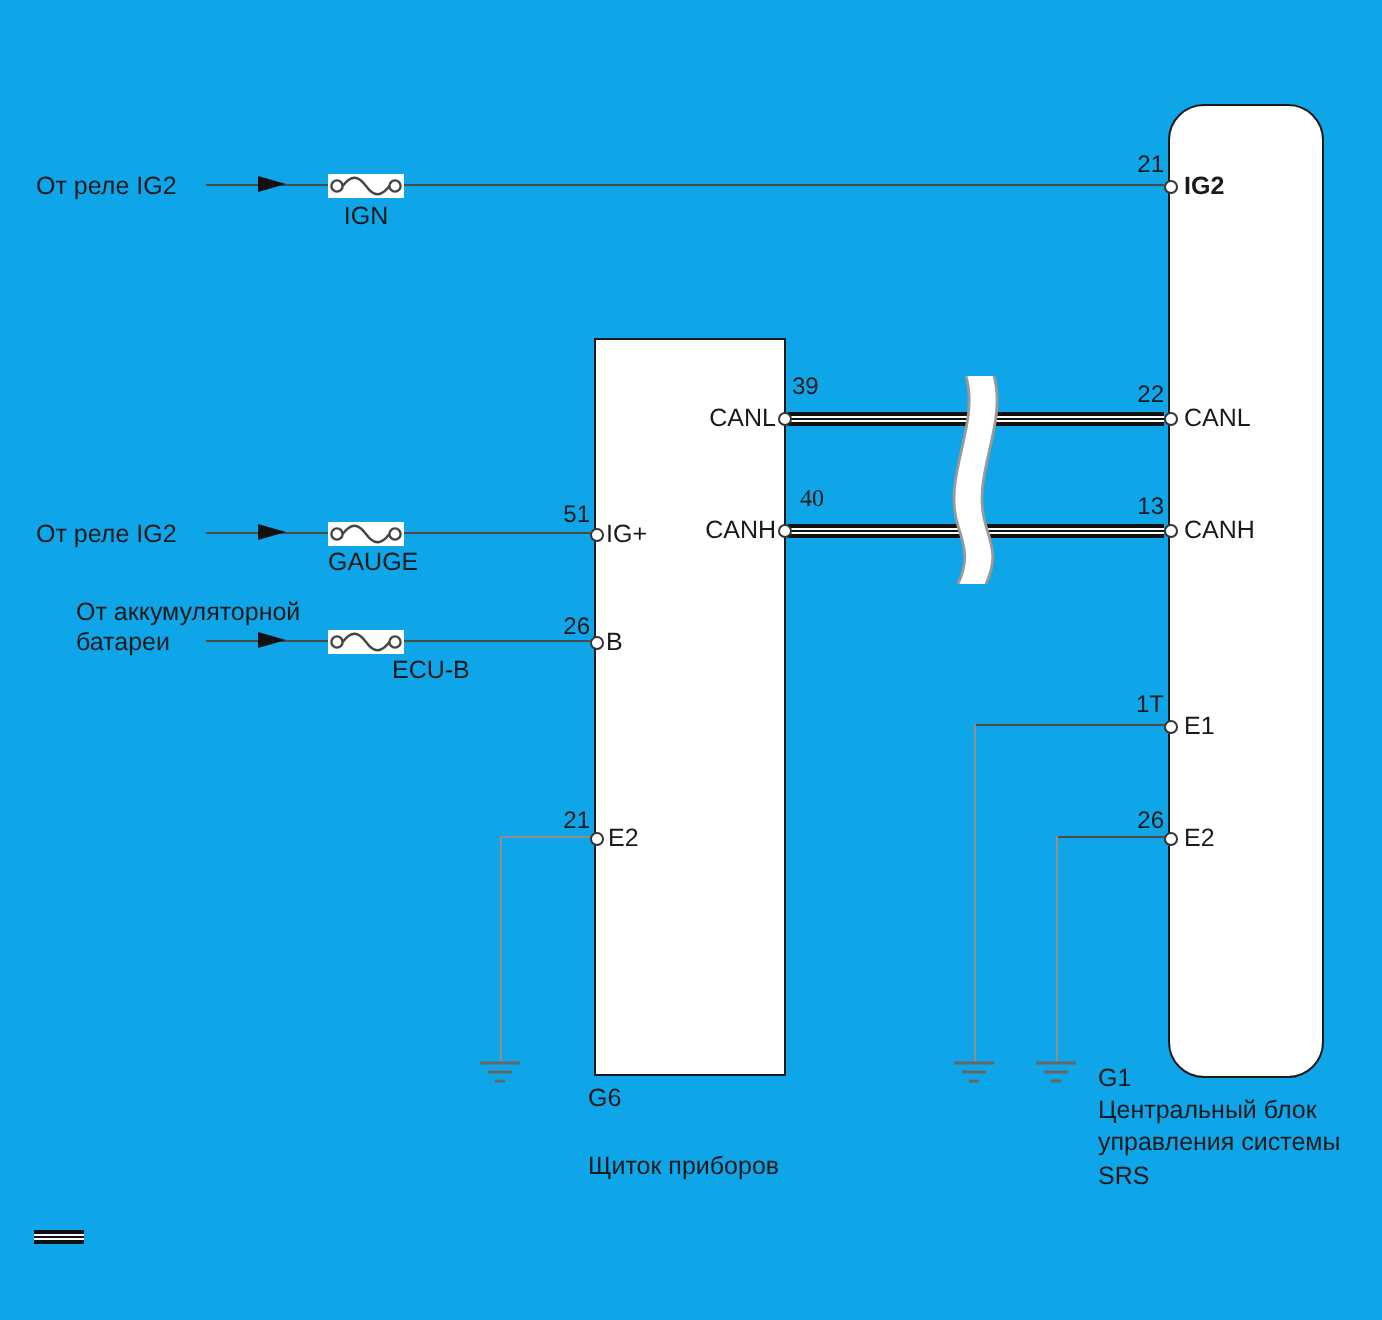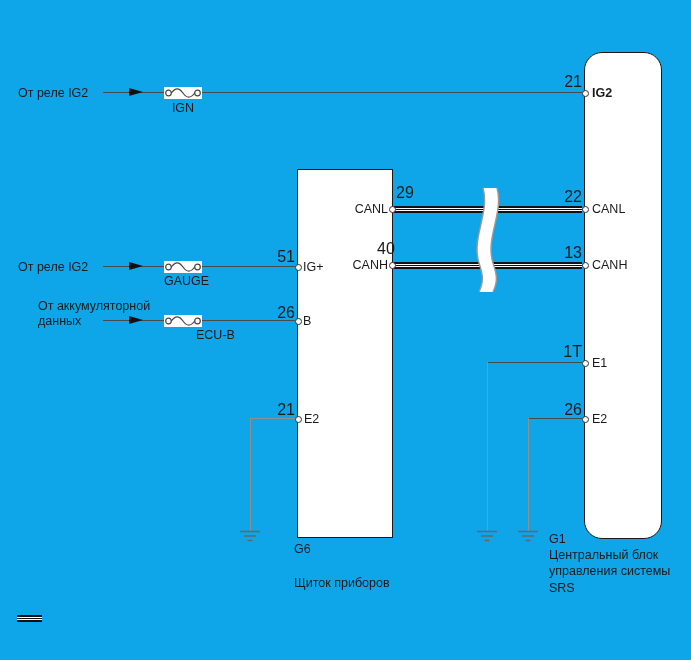--- a/index.html
+++ b/index.html
@@ -1,19 +1,19 @@
 <!DOCTYPE html>
 <html><head>
 <meta charset="utf-8">
 <style>
   html,body{margin:0;padding:0;background:#fff;}
   #canvas{position:relative;width:691px;height:660px;background:#0ea5e9;overflow:hidden;
           font-family:"Liberation Sans",sans-serif;color:#1a1a1a;}
   .lbl{position:absolute;font-size:12.5px;line-height:14px;white-space:nowrap;color:#1a1a1a;}
-  .num{font-size:16px;}
+  .num{font-size:12px;}
   .r{text-align:right;}
   .block{position:absolute;border:1.4px solid #1a1a1a;background:#fff;box-sizing:border-box;}
   .wire-h{position:absolute;height:1.2px;background:#4a4a4a;}
   .wire-h.gw{background:#8f8f8f;}
   .wire-v{position:absolute;width:1.2px;background:#8f8f8f;}
   .can{position:absolute;height:7px;background:linear-gradient(to bottom,
        #111 0px,#111 2px,#fff 2px,#fff 3px,#111 3px,#111 4px,#fff 4px,#fff 5px,#111 5px,#111 7px);}
   .pin{position:absolute;width:5px;height:5px;border:1px solid #333;border-radius:50%;background:#fff;}
   .arrow{position:absolute;width:0;height:0;border-left:14px solid #111;
          border-top:4.5px solid transparent;border-bottom:4.5px solid transparent;}
@@ -44,24 +44,24 @@
 
   <div class="can" style="left:394px;top:206px;width:188px;"></div>
   <div class="can" style="left:394px;top:262px;width:188px;"></div>
 
   <svg style="position:absolute;left:466px;top:183px;" width="52" height="112" viewBox="0 0 52 112">
     <path d="M17,5 C24,30 5,55 13,80 C17,92 18,98 13,109 L27,109 C32,98 31,92 27,80 C19,55 38,30 31,5 Z" fill="#fff" stroke="none"></path>
     <path d="M17,5 C24,30 5,55 13,80 C17,92 18,98 13,109" fill="none" stroke="#999" stroke-width="1.4"></path>
     <path d="M31,5 C38,30 19,55 27,80 C31,92 32,98 27,109" fill="none" stroke="#999" stroke-width="1.4"></path>
   </svg>
 
-  <div class="lbl num" style="left:396px;top:186px;">29</div>
+  <div class="lbl num" style="left:396px;top:186px;">39</div>
   <div class="pin" style="left:388.5px;top:205.5px;"></div>
   <div class="lbl r" style="right:303px;top:202px;">CANL</div>
-  <div class="lbl num" style="left:377px;top:242px;">40</div>
+  <div class="lbl num" style="left:400px;top:242px;font-family:Liberation Serif, serif;">40</div>
   <div class="pin" style="left:388.5px;top:261.5px;"></div>
   <div class="lbl r" style="right:303px;top:258px;">CANH</div>
 
   <div class="lbl num r" style="right:109px;top:190px;">22</div>
   <div class="pin" style="left:581.5px;top:205.5px;"></div>
   <div class="lbl" style="left:592px;top:202px;">CANL</div>
   <div class="lbl num r" style="right:109px;top:246px;">13</div>
   <div class="pin" style="left:581.5px;top:261.5px;"></div>
   <div class="lbl" style="left:592px;top:258px;">CANH</div>
 
@@ -72,21 +72,21 @@
     <circle cx="4.5" cy="6" r="2.8" fill="#fff" stroke="#444" stroke-width="1.2"></circle>
     <circle cx="33.5" cy="6" r="2.8" fill="#fff" stroke="#444" stroke-width="1.2"></circle>
     <path d="M7.3,6 C11.5,0.5 15,0.5 19,6 C23,11.5 26.5,11.5 30.7,6" fill="none" stroke="#444" stroke-width="1.2"></path>
   </svg>
   <div class="lbl" style="left:164px;top:274px;width:38px;text-align:center;">GAUGE</div>
   <div class="lbl num r" style="right:396px;top:250px;">51</div>
   <div class="pin" style="left:294.5px;top:263.5px;"></div>
   <div class="lbl" style="left:303px;top:260px;">IG+</div>
 
   <div class="lbl" style="left:38px;top:299px;">От аккумуляторной</div>
-  <div class="lbl" style="left:38px;top:314px;">данных</div>
+  <div class="lbl" style="left:38px;top:314px;">батареи</div>
   <div class="wire-h" style="left:103px;top:320px;width:192px;"></div>
   <div class="arrow" style="left:129px;top:316px;"></div>
   <svg class="fuse" style="left:164px;top:315px;" width="38" height="12" viewBox="0 0 38 12">
     <circle cx="4.5" cy="6" r="2.8" fill="#fff" stroke="#444" stroke-width="1.2"></circle>
     <circle cx="33.5" cy="6" r="2.8" fill="#fff" stroke="#444" stroke-width="1.2"></circle>
     <path d="M7.3,6 C11.5,0.5 15,0.5 19,6 C23,11.5 26.5,11.5 30.7,6" fill="none" stroke="#444" stroke-width="1.2"></path>
   </svg>
   <div class="lbl" style="left:164px;top:328px;width:38px;text-align:center;margin-left:32px;">ECU-B</div>
   <div class="lbl num r" style="right:396px;top:306px;">26</div>
   <div class="pin" style="left:294.5px;top:317.5px;"></div>

